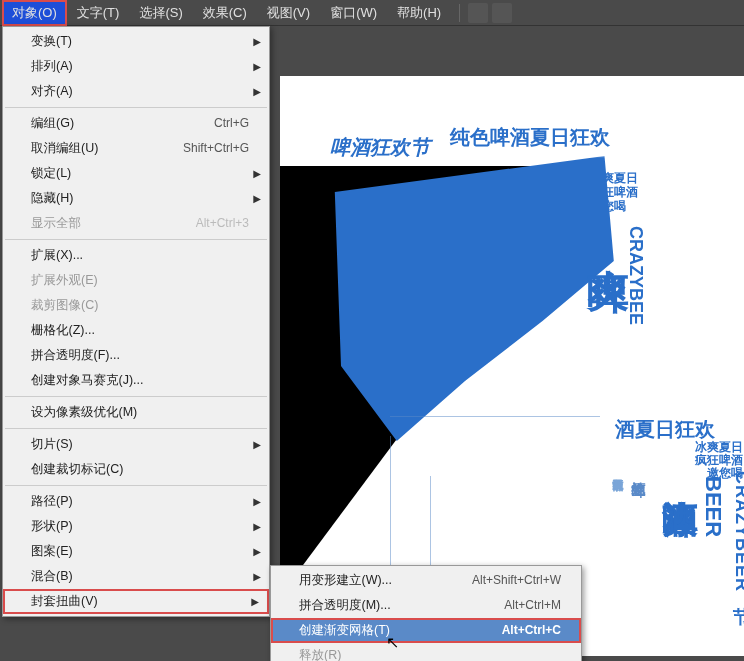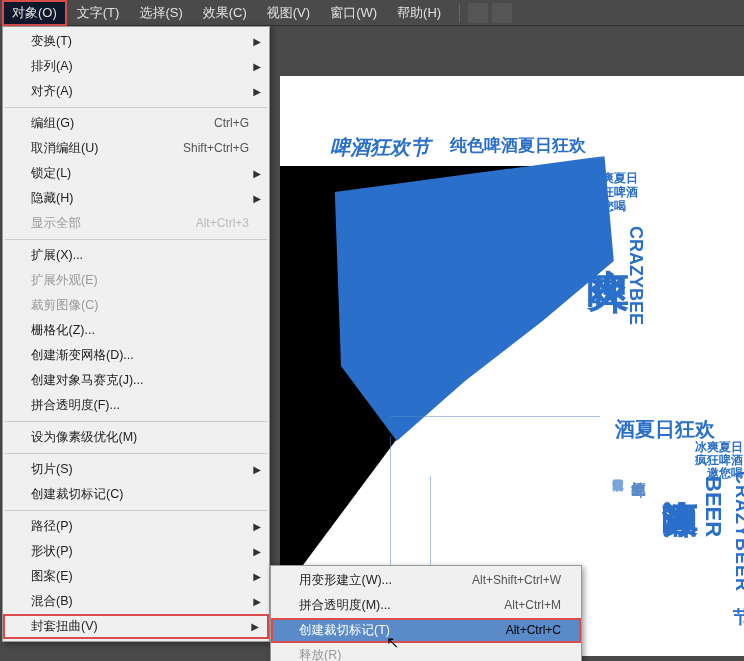--- a/index.html
+++ b/index.html
@@ -20,21 +20,21 @@
       padding-left: 2px;
       border-bottom: 1px solid #333;
     }
     .menubar-item {
       color: #e0e0e0;
       padding: 4px 10px;
       cursor: pointer;
       font-size: 13px;
     }
     .menubar-item.active {
-      background: #0f172a;
+      background: #1d4ed8;
       border: 2px solid #d94c4c;
       padding: 2px 8px;
     }
     .menubar-divider {
       width: 1px;
       height: 18px;
       background: #666;
       margin: 0 8px;
     }
     .menubar-icons { display: flex; gap: 4px; }
@@ -91,21 +91,21 @@
       background: #f0f0f0;
       border: 1px solid #999;
       box-shadow: 2px 2px 6px rgba(0,0,0,0.4);
       z-index: 101;
       padding: 2px 0;
     }
     .submenu .menu-item.hl-red {
       background: #5a8ac8;
       color: #fff;
     }
-    .submenu .menu-item.hl-red .shortcut { color: #000000; }
+    .submenu .menu-item.hl-red .shortcut { color: #ffffff; font-weight: bold; }
     .canvas {
       position: absolute;
       top: 26px;
       left: 270px;
       right: 0;
       bottom: 0;
       background: #4a4a4a;
       overflow: hidden;
     }
     .artboard {
@@ -136,21 +136,21 @@
       filter: blur(1px);
     }
     .bluetext {
       position: absolute;
       color: #2a6fc9;
       font-weight: bold;
       font-family: "SimHei", sans-serif;
       white-space: nowrap;
     }
     .t1 { top: 58px; left: 50px; font-size: 20px; font-style: italic; }
-    .t2 { top: 58px; left: 170px; font-size: 17px; font-family: Liberation Mono, monospace; }
+    .t2 { top: 48px; left: 170px; font-size: 20px; font-family: Liberation Mono, monospace; }
     .t3 { top: 88px; left: 75px; font-size: 32px; letter-spacing: 1px; }
     .t4 { top: 88px; left: 200px; font-size: 11px; line-height: 13px; }
     .t5 { top: 88px; left: 260px; font-size: 26px; }
     .t6 { top: 122px; left: 80px; font-size: 10px; }
     .t7 { top: 135px; left: 70px; font-size: 14px; letter-spacing: 1px; }
     .t8 { top: 95px; left: 310px; font-size: 12px; line-height: 14px; }
     .v1 { top: 160px; left: 300px; font-size: 42px; writing-mode: vertical-rl; }
     .v2 { top: 150px; left: 345px; font-size: 18px; writing-mode: vertical-rl; }
     .block2 {
       position: absolute;
@@ -274,27 +274,24 @@
     <div class="menu-item disabled">
       <span>扩展外观(E)</span>
     </div>
     <div class="menu-item disabled">
       <span>裁剪图像(C)</span>
     </div>
     <div class="menu-item">
       <span>栅格化(Z)...</span>
     </div>
     <div class="menu-item">
-      <span>创建渐变网格(D)...</span>
+      <span>拼合透明度(F)...</span>
     </div>
     <div class="menu-item">
       <span>创建对象马赛克(J)...</span>
-    </div>
-    <div class="menu-item">
-      <span>拼合透明度(F)...</span>
     </div>
     <div class="menu-separator"></div>
     <div class="menu-item">
       <span>设为像素级优化(M)</span>
     </div>
     <div class="menu-separator"></div>
     <div class="menu-item">
       <span>切片(S)</span>
       <span class="arrow">▶</span>
     </div>
@@ -326,20 +323,20 @@
 <div class="submenu" id="submenu">
     <div class="menu-item">
       <span>用变形建立(W)...</span>
       <span class="shortcut">Alt+Shift+Ctrl+W</span>
     </div>
     <div class="menu-item">
       <span>拼合透明度(M)...</span>
       <span class="shortcut">Alt+Ctrl+M</span>
     </div>
     <div class="menu-item hl-red">
-      <span>创建裁切标记(T)</span>
+      <span>创建渐变网格(T)</span>
       <span class="shortcut">Alt+Ctrl+C</span>
     </div>
     <div class="menu-item disabled">
       <span>释放(R)</span>
     </div>
   </div>
 <div class="cursor-arrow">↖</div>
 
 </body></html>

